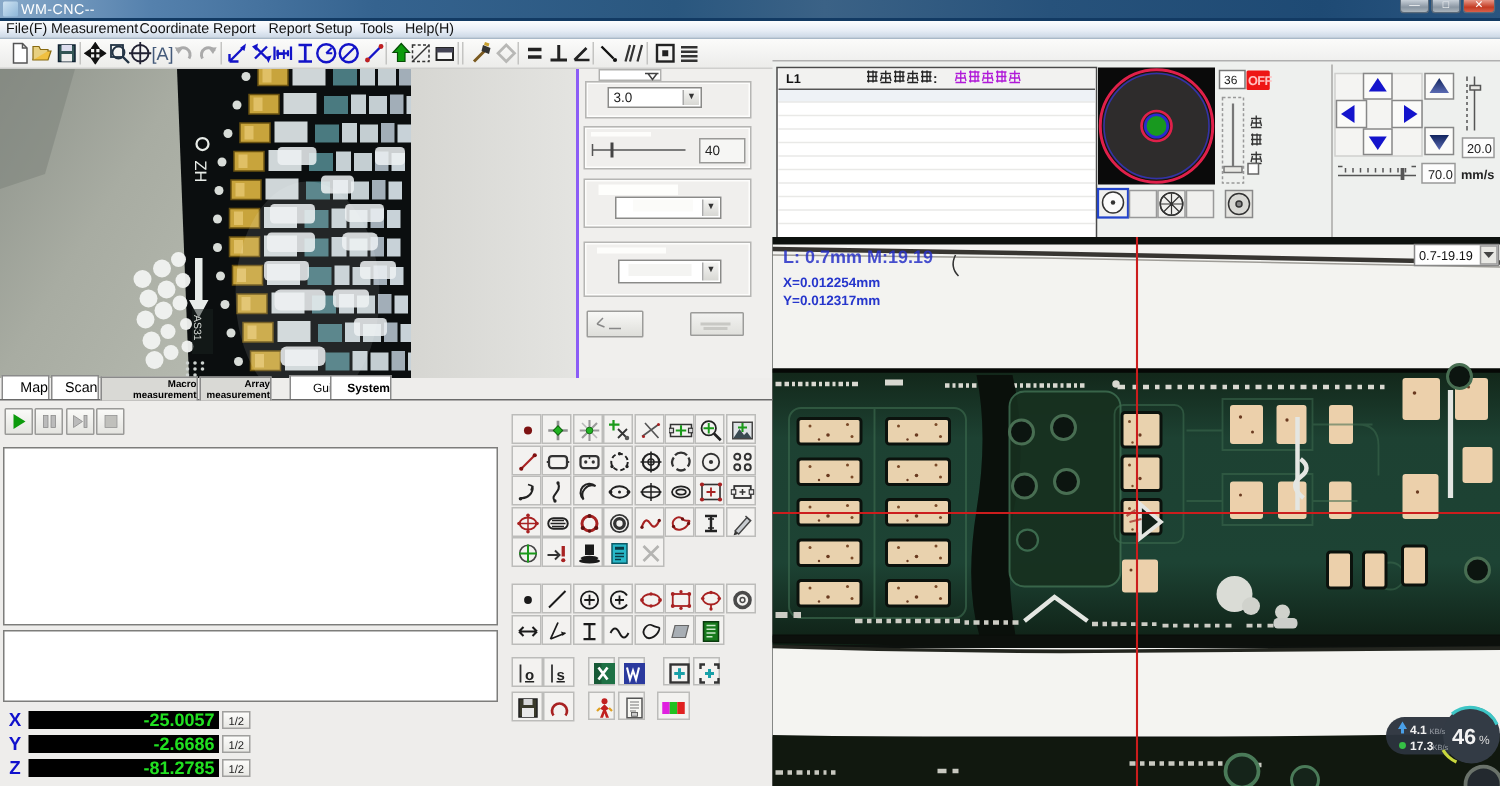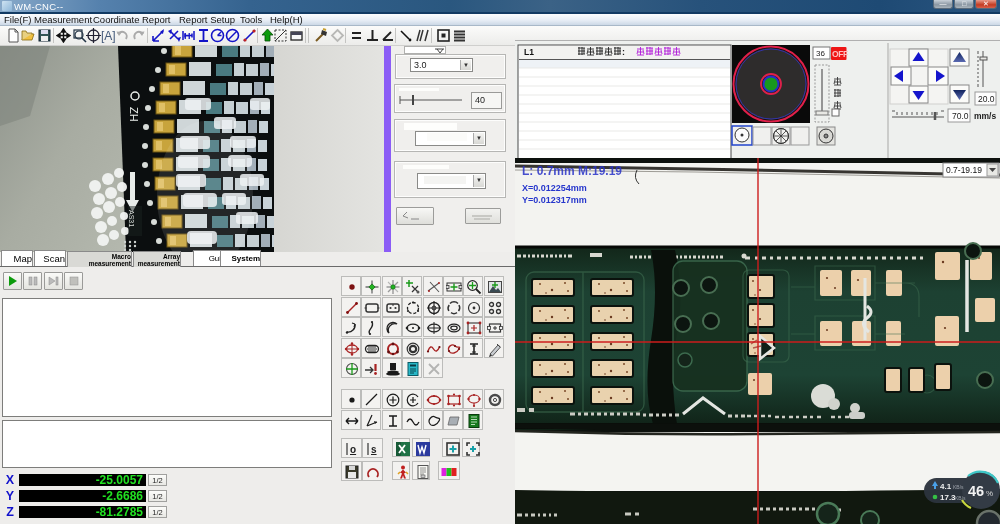--- a/index.html
+++ b/index.html
@@ -15,21 +15,21 @@
 
 #menu{left:0;top:14px;width:1000px;height:12px;background:linear-gradient(#fcfdfe,#e8eef6 55%,#ccd8e6);border-bottom:1px solid #a8b8c8;font-size:9.5px;color:#111}
 #menu span{position:absolute;top:0px;white-space:nowrap}
 
 #tbar{left:0;top:26px;width:1000px;height:20px;background:linear-gradient(#fbfbfa,#ececea);border-bottom:1px solid #cfcfcd}
 .ti{position:absolute;top:2px;width:15px;height:15px}
 .tsep{position:absolute;top:2px;width:1px;height:15px;background:#c4c4c2}
 
 #cam{left:0;top:46px;width:274px;height:206px;background:#0b0e10}
 #gap1{left:274px;top:46px;width:112px;height:206px;background:linear-gradient(90deg,#d6d6d2,#e4e4e1)}
-#ctrl{left:384px;top:46px;width:131px;height:206px;background:#f0efed;border-left:7px solid #8b5cf6}
+#ctrl{left:384px;top:46px;width:131px;height:206px;background:#f0efed;border-left:2px solid #8b5cf6}
 #rpanel{left:515px;top:40px;width:485px;height:118px;background:#eef0ee;border-top:1px solid #b0b0b0}
 #scope{left:515px;top:158px;width:485px;height:366px;background:#0e120f}
 
 #tabs{left:0;top:250px;width:515px;height:17px}
 #tabline{left:0;top:266px;width:515px;height:1px;background:#6a6a6a}
 .tab{position:absolute;top:0;height:16px;background:#fff;border:1px solid #8a8a8a;border-bottom:none;font-size:9.5px;text-align:right;color:#000}
 .tabg{background:#d9d9d5;font-size:6.5px;font-weight:bold;line-height:7px}
 
 .pb{position:absolute;width:19px;height:18px;background:linear-gradient(#fafaf8,#e4e4e0);border:1px solid #9a9a98;border-radius:1px;text-align:center}
 

